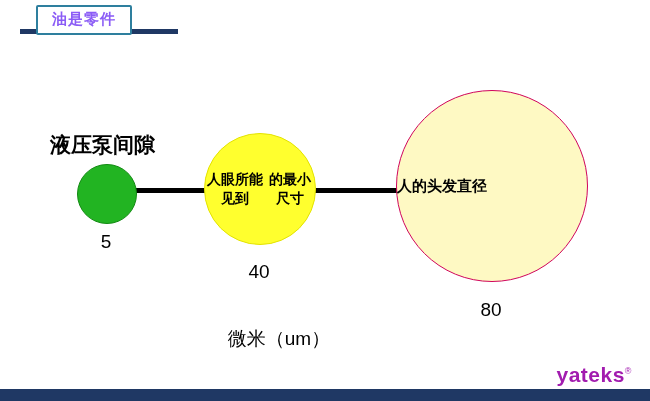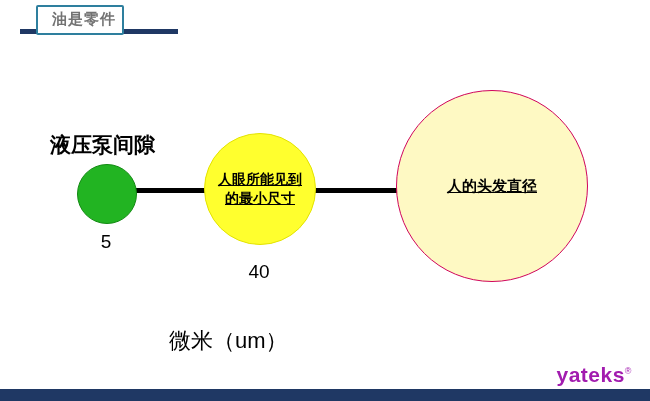--- a/index.html
+++ b/index.html
@@ -13,25 +13,25 @@
     width: 650px;
     height: 401px;
     background: #ffffff;
     overflow: hidden;
   }
   
   .title-badge {
     position: absolute;
     left: 36px;
     top: 5px;
-    padding: 3px 6px 4px 14px;
+    padding: 3px 14px 4px 14px;
     border: 2px solid #2e7f9e;
     border-radius: 2px;
     background: #ffffff;
-    color: #737373;
+    color: #8b5cf6;
     font-size: 15px;
     font-weight: bold;
     letter-spacing: 1px;
     z-index: 3;
   }
   .title-underline {
     position: absolute;
     left: 20px;
     top: 29px;
     width: 158px;
@@ -57,26 +57,24 @@
     height: 5px;
     background: #000000;
     z-index: 1;
   }
   
   .circle {
     position: absolute;
     border-radius: 50%;
     z-index: 2;
     display: flex;
-    flex-direction: column;
+    flex-direction: row;
     align-items: center;
-    justify-content: center;
     text-align: center;
     color: #000000;
-    text-decoration: underline;
   }
   .circle-green {
     left: 77px;
     top: 164px;
     width: 58px;
     height: 58px;
     background: #22b422;
     border: 1px solid #128a12;
   }
   .circle-yellow {
@@ -117,22 +115,22 @@
     color: #000000;
   }
   .num-5  { left: 77px;  top: 231px; width: 58px;  }
   .num-40 { left: 204px; top: 261px; width: 110px; }
   .num-80 { left: 396px; top: 299px; width: 190px; }
   .axis-label {
     position: absolute;
     left: 169px;
     top: 326px;
     width: 220px;
-    text-align: left;
-    font-size: 22px;
+    text-align: center;
+    font-size: 19px;
     color: #000000;
   }
   
   .brand {
     position: absolute;
     right: 18px;
     top: 363px;
     font-size: 21px;
     font-weight: bold;
     color: #a21caf;
@@ -164,20 +162,21 @@
   </div>
 
   <div class="circle circle-pink">
     <span>人的头发直径</span>
   </div>
 
   <div class="label-pump">液压泵间隙</div>
 
   <div class="num num-5">5</div>
   <div class="num num-40">40</div>
+  <div class="num num-80">80</div>
 
   <div class="axis-label">微米（um）</div>
 
   <div class="brand">
     <span>yateks</span><span class="reg">®</span>
   </div>
 
   <div class="bottom-bar"></div>
 
 </div>

